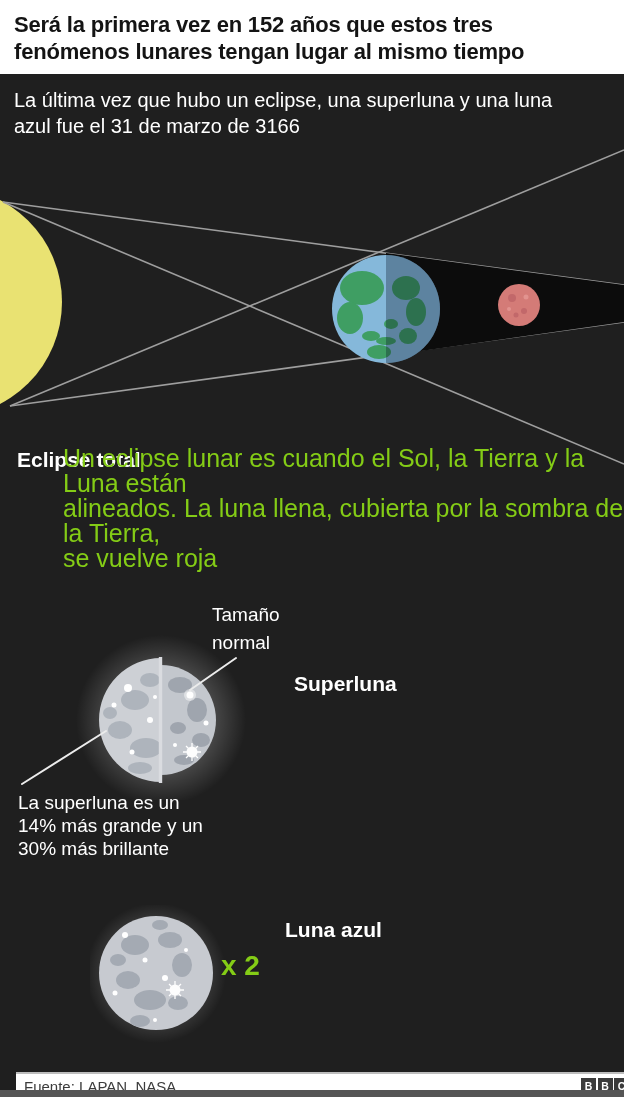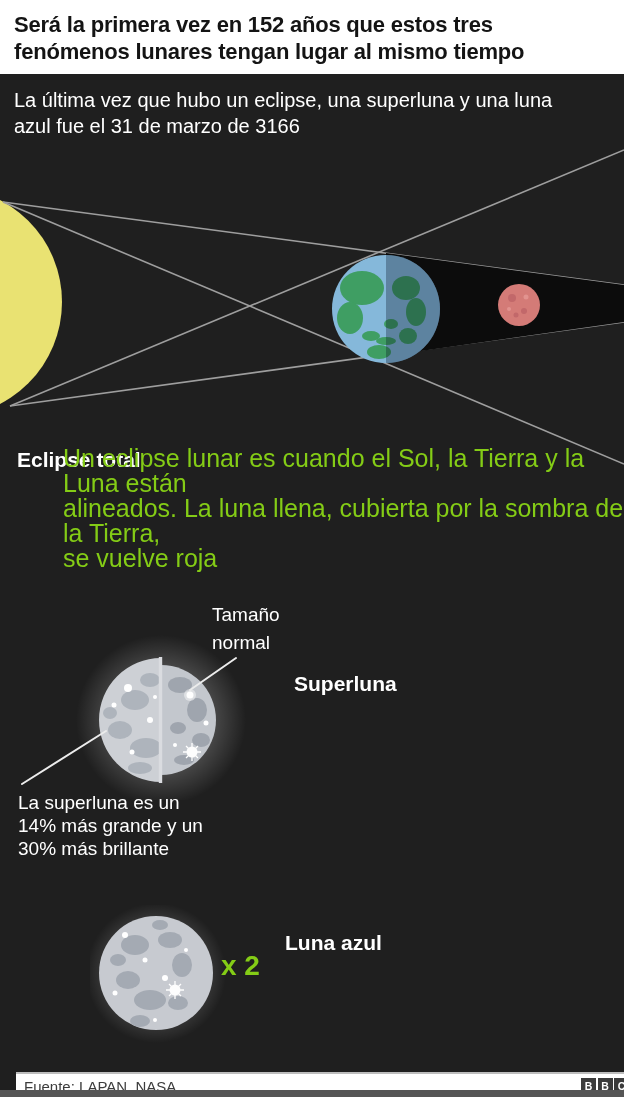--- a/index.html
+++ b/index.html
@@ -25,21 +25,21 @@
   .body-text{font-size:25px;line-height:25px;color:#84cc16;margin-left:46px;}
   .eclipse-heading{left:17px;top:416px;margin-top:32px;}
   .eclipse-body{left:17px;top:446px;width:580px;}
   .tamano-label{left:212px;top:601px;font-size:19px;line-height:28px;color:#ffffff;}
   .superluna-svg{left:0px;top:600px;}
   .superluna-heading{left:294px;top:672px;}
   .superluna-body{left:294px;top:701px;width:300px;line-height:23px;}
   .superluna-note{left:18px;top:791px;font-size:19px;line-height:23px;color:#ffffff;}
   .lunaazul-svg{left:90px;top:905px;}
   .x2{left:221px;top:950px;font-size:28px;font-weight:bold;color:#84cc16;}
-  .lunaazul-heading{left:285px;top:918px;margin-top:13px;}
+  .lunaazul-heading{left:285px;top:918px;}
   .lunaazul-body{left:285px;top:948px;width:320px;line-height:23px;}
   
   .footer{position:absolute;left:16px;top:1072px;width:624px;height:25px;background:#ffffff;
     border-top:2px solid #bdbdbd;box-sizing:border-box;}
   .source{position:absolute;left:8px;top:4px;font-size:15px;color:#3c3c3c;}
   .bbc-logo{position:absolute;right:11px;top:4px;display:flex;gap:1.5px;}
   .bbc-square{width:15px;height:15px;background:#3b3b3b;color:#ffffff;
     display:flex;align-items:center;justify-content:center;
     font-size:10.5px;font-weight:bold;}
 </style>

